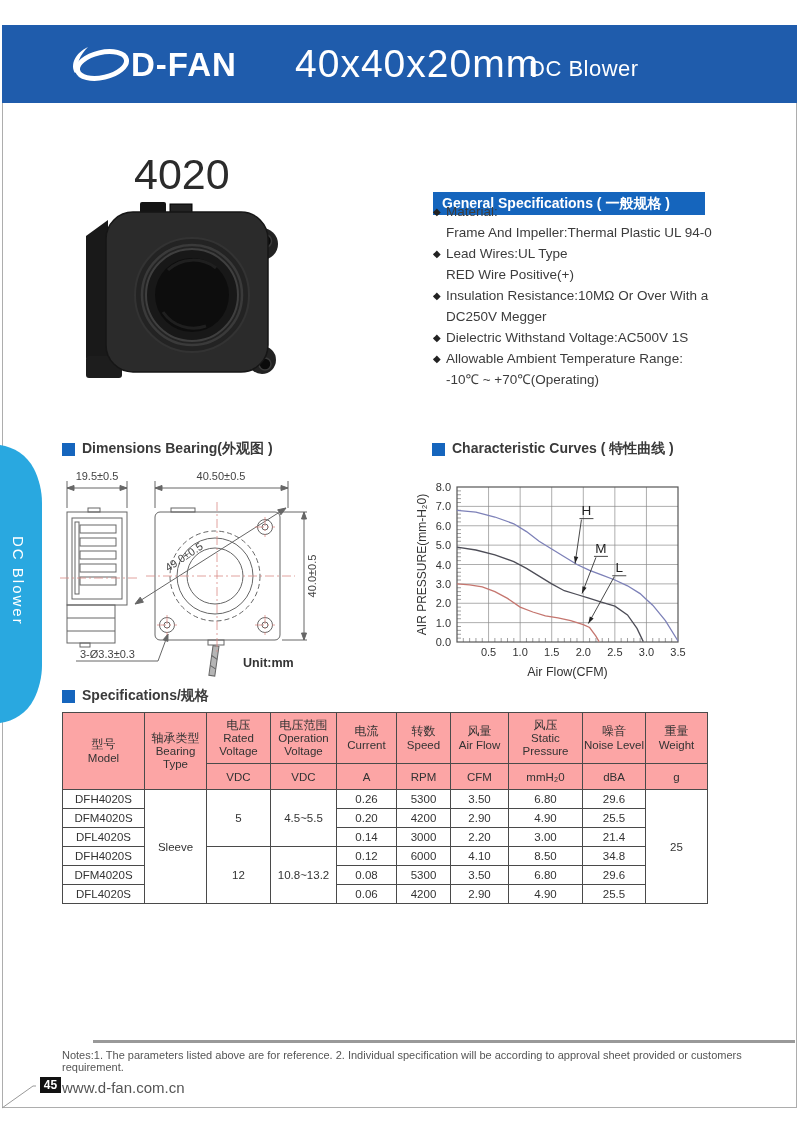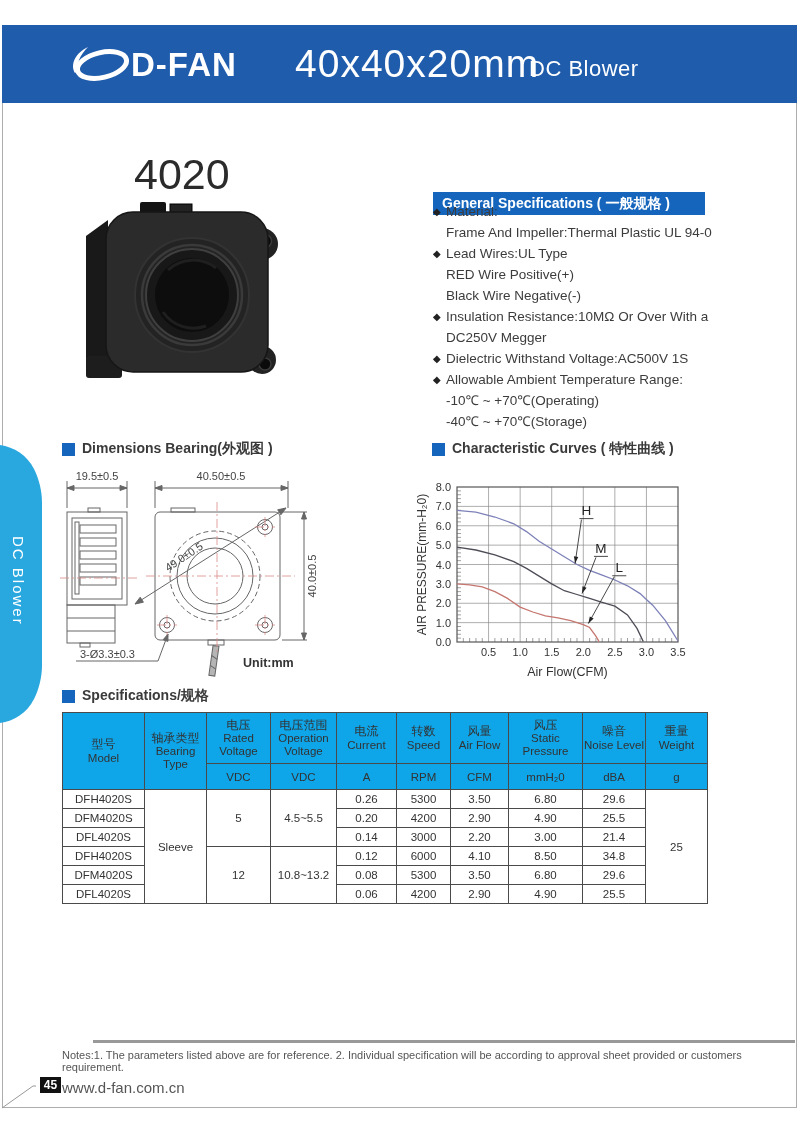--- a/index.html
+++ b/index.html
@@ -36,21 +36,21 @@
   .sec-curves{left:432px;top:440px;}
   .sec-specs{left:62px;top:687px;}
   
   .dim-wrap{position:absolute;left:58px;top:468px;}
   .chart-wrap{position:absolute;left:415px;top:468px;}
   
   .spec-table{position:absolute;left:62px;top:712px;width:645px;border-collapse:collapse;
         table-layout:fixed;font-size:11.5px;color:#333;}
   .spec-table th,.spec-table td{border:1px solid #4a4a4a;text-align:center;vertical-align:middle;
         padding:0;font-weight:normal;overflow:hidden;}
-  .spec-table thead th{background:#0ea5e9;text-align:center;}
+  .spec-table thead th{background:#fca5a5;text-align:center;}
   .spec-table .hrow1 th{height:50px;}
   .spec-table .hrow2 th{height:25px;}
   .spec-table tbody td{height:18px;background:#fff;}
   .th-cn{font-size:12px;line-height:1.2;}
   .th-en{font-size:11.5px;line-height:1.15;}
   
   .foot-line{position:absolute;left:93px;top:1040px;width:702px;height:3px;background:#999;}
   .notes{position:absolute;left:62px;top:1049px;width:722px;font-size:11px;color:#555;}
   .page-num{position:absolute;left:40px;top:1077px;width:21px;height:16px;background:#111;
         color:#fff;font-size:12px;font-weight:bold;text-align:center;line-height:16px;}
@@ -97,27 +97,25 @@
     <path d="M90,70 A37,37 0 0,1 138,68" fill="none" stroke="#1f1f1f" stroke-width="3"></path>
     <path d="M85,112 A37,37 0 0,0 128,126" fill="none" stroke="#1f1f1f" stroke-width="3"></path>
   </svg>
 
   <div class="gs-bar">General Specifications ( 一般规格 )</div>
   <div class="gs-list" id="gs-list">
       <div class="gs-line"><span class="gs-bullet">◆</span><span>Material:</span></div>
       <div class="gs-line"><span>Frame And Impeller:Thermal Plastic UL 94-0</span></div>
       <div class="gs-line"><span class="gs-bullet">◆</span><span>Lead Wires:UL Type</span></div>
       <div class="gs-line"><span>RED Wire Positive(+)</span></div>
-      <div class="gs-line"><span>Black Wire Negative(-)</span></div>
       <div class="gs-line"><span class="gs-bullet">◆</span><span>Insulation Resistance:10MΩ Or Over With a</span></div>
       <div class="gs-line"><span>DC250V Megger</span></div>
       <div class="gs-line"><span class="gs-bullet">◆</span><span>Dielectric Withstand Voltage:AC500V 1S</span></div>
       <div class="gs-line"><span class="gs-bullet">◆</span><span>Allowable Ambient Temperature Range:</span></div>
       <div class="gs-line"><span>-10℃ ~ +70℃(Operating)</span></div>
-      <div class="gs-line"><span>-40℃ ~ +70℃(Storage)</span></div>
     </div>
 
   <div class="sec-title sec-dims">
     <span class="sec-square"></span>
     <span>Dimensions Bearing(外观图 )</span>
   </div>
   <div class="sec-title sec-curves">
     <span class="sec-square"></span>
     <span>Characteristic Curves ( 特性曲线 )</span>
   </div>

